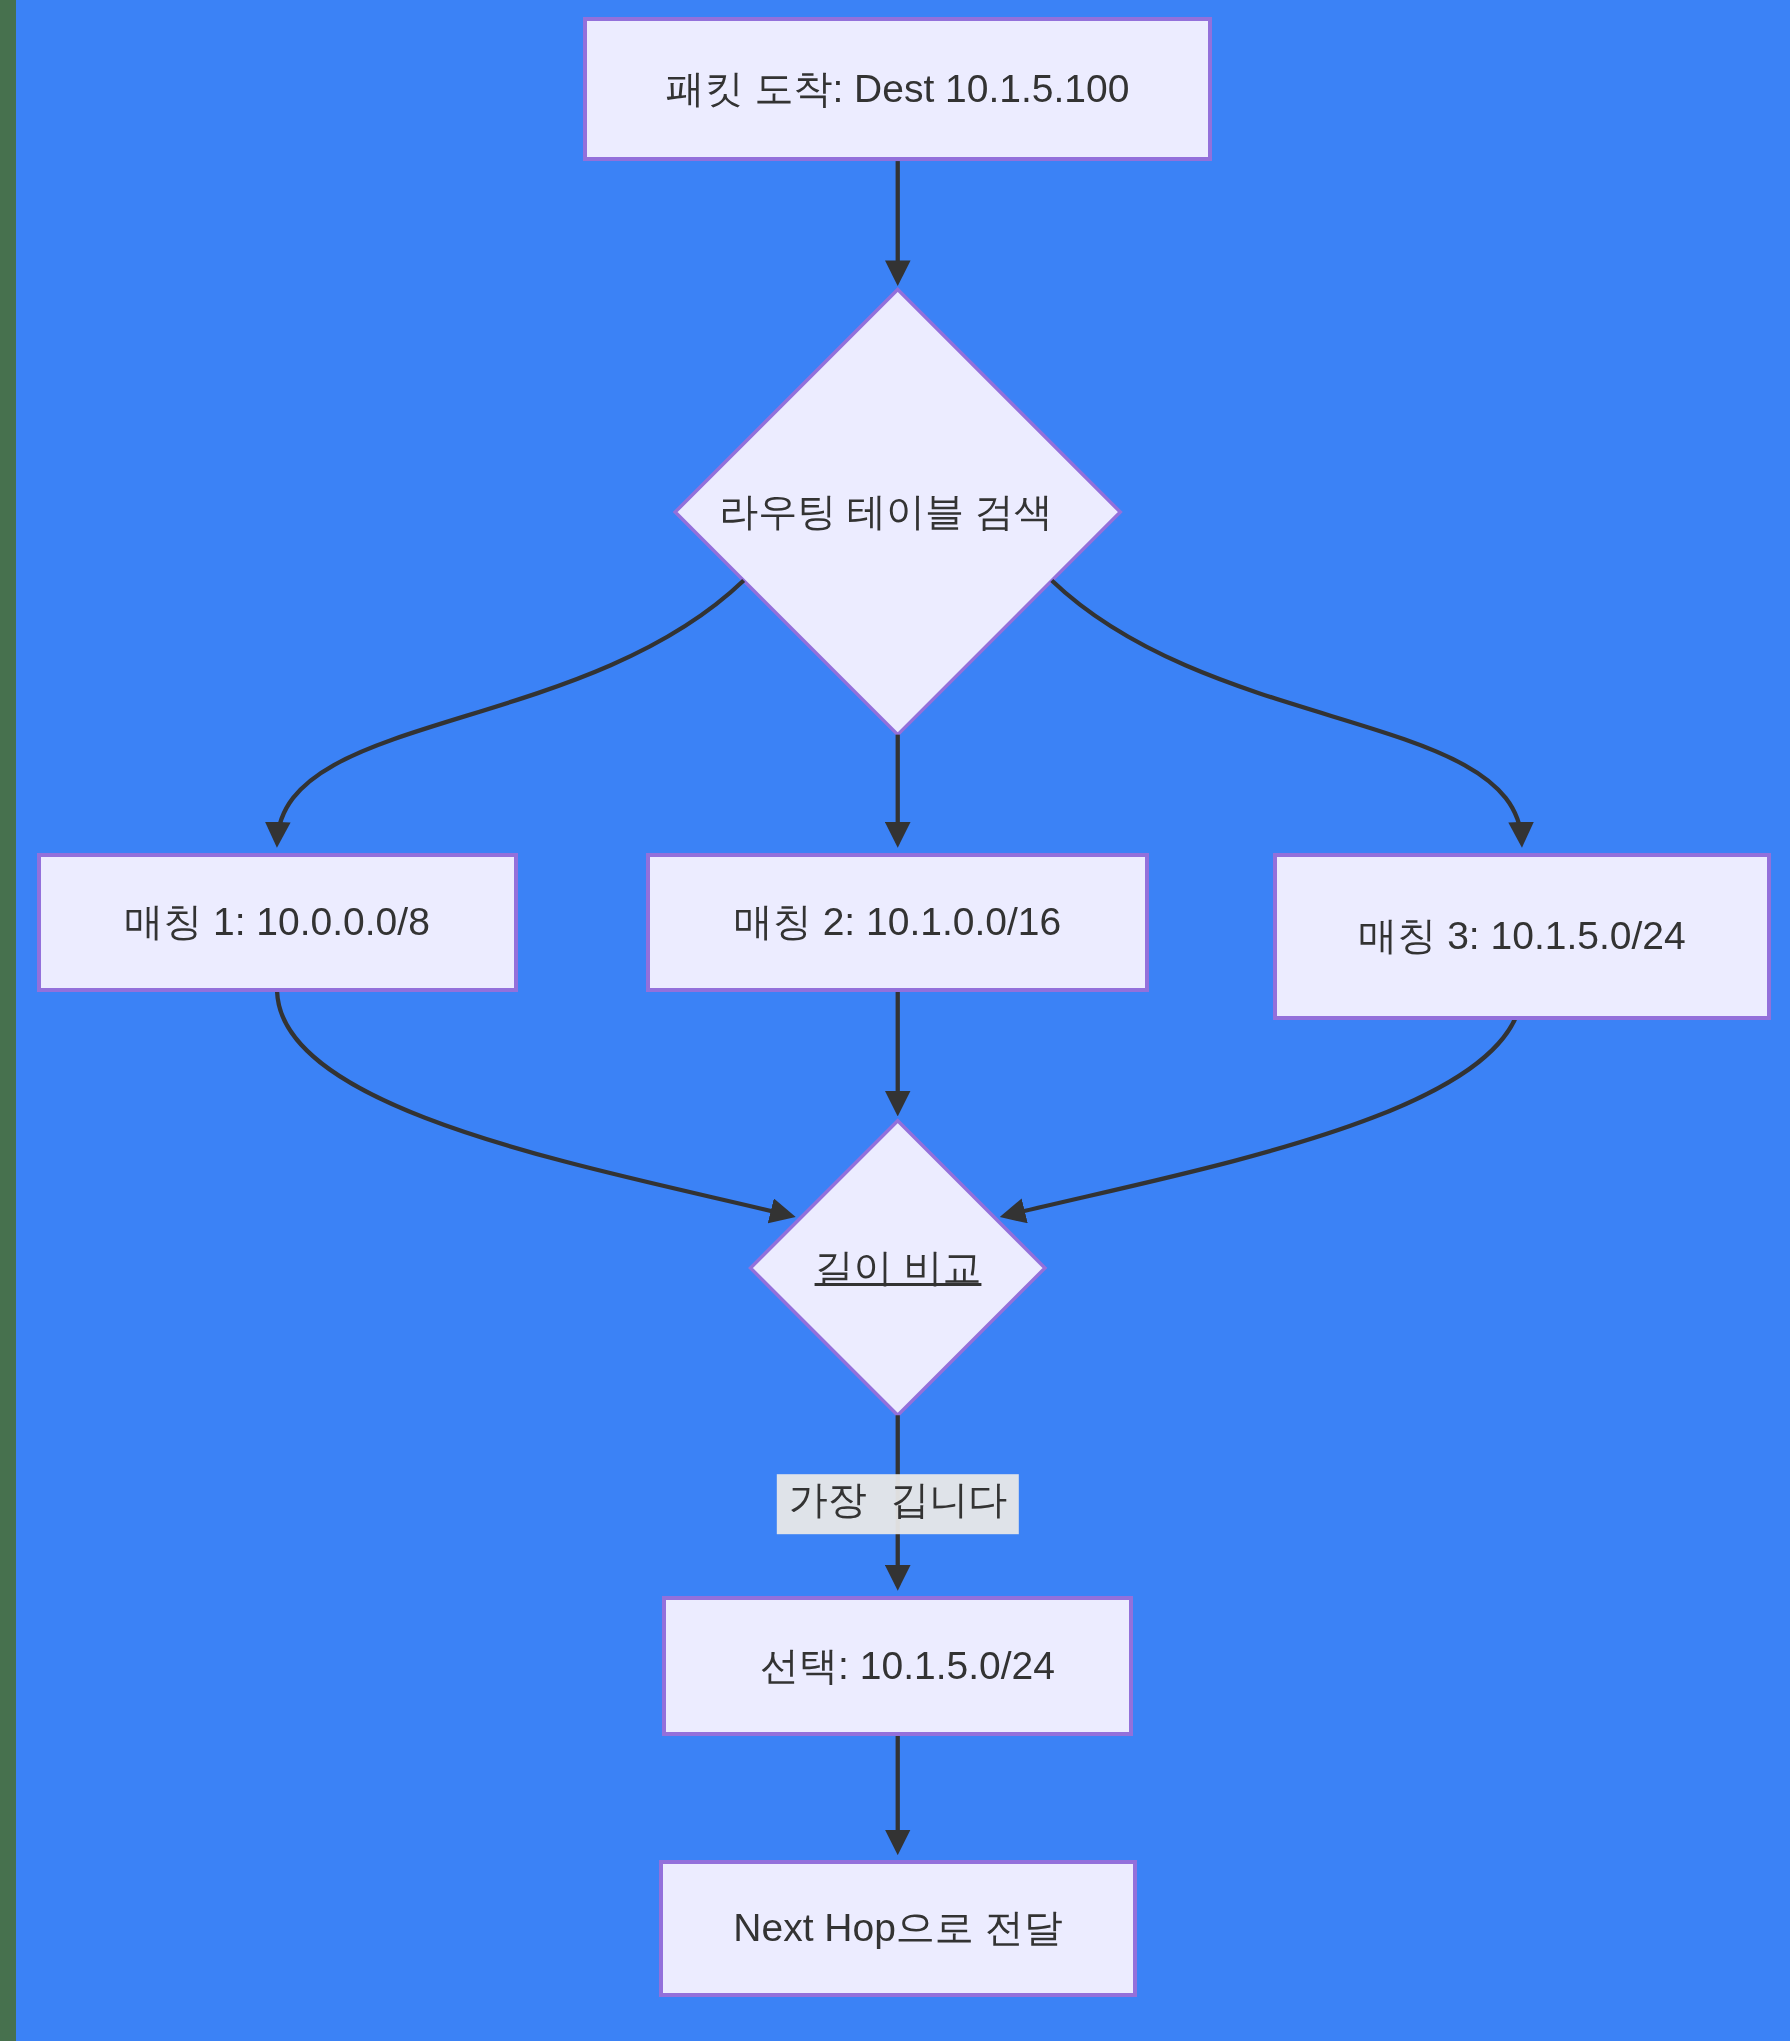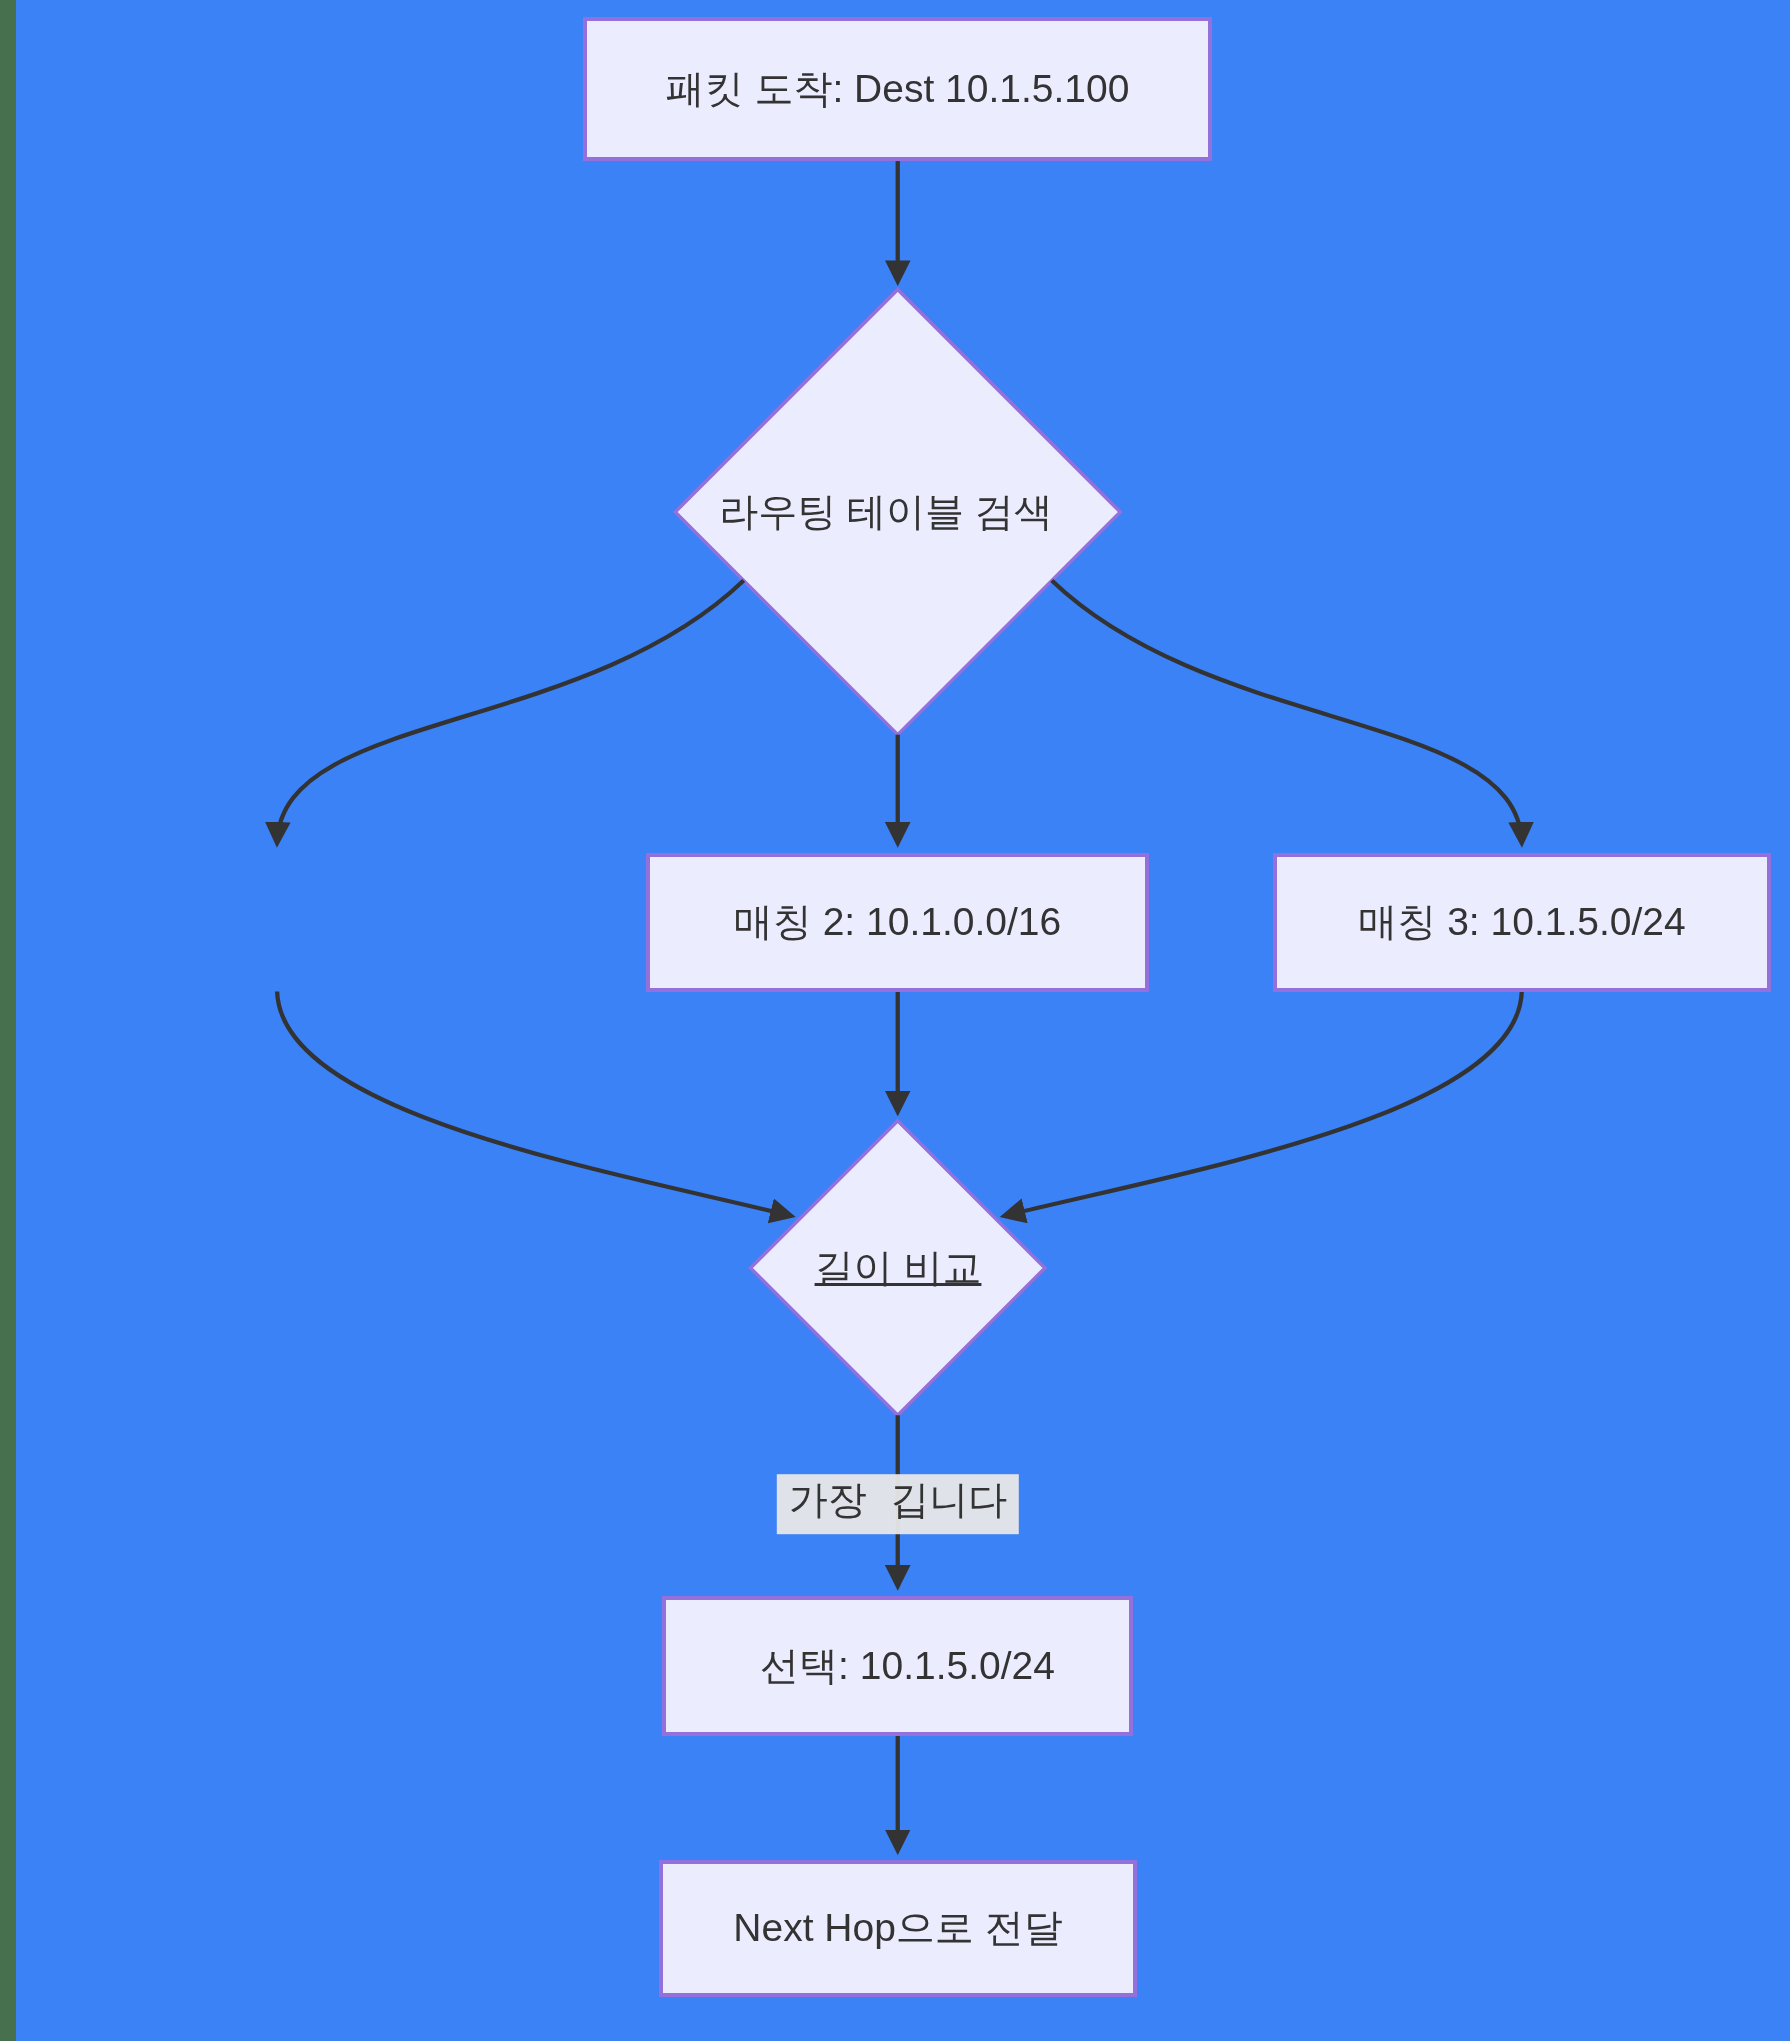--- a/index.html
+++ b/index.html
@@ -84,26 +84,29 @@
     <path class="edge" d="M1030,1158 L1030,1298" marker-end="url(#arrow)"></path>
     <path class="edge" d="M1759,1158 C1754,1300 1380,1365 1155,1420" marker-end="url(#arrow)"></path>
     <path class="edge" d="M1030,1653 L1030,1852" marker-end="url(#arrow)"></path>
     <path class="edge" d="M1030,2027 L1030,2161" marker-end="url(#arrow)"></path>
   </svg>
 
   <div class="node" style="left:567px; top:17px; width:629px; height:144px;">
     <span>패킷 도착: Dest 10.1.5.100</span>
   </div>
 
+  <div class="node" style="left:20.5px; top:853px; width:481px; height:139px;">
+    <span>매칭 1: 10.0.0.0/8</span>
+  </div>
 
   <div class="node" style="left:630px; top:853px; width:503px; height:139px;">
     <span>매칭 2: 10.1.0.0/16</span>
   </div>
 
-  <div class="node" style="left:1257px; top:853px; width:498px; height:139px;">
+  <div class="node" style="left:1257px; top:853px; width:498px; height:167px;">
     <span>매칭 3: 10.1.5.0/24</span>
   </div>
 
   <div class="node" style="left:646px; top:1596px; width:471px; height:140px;padding-left:20px;">
     <span>선택: 10.1.5.0/24</span>
   </div>
 
   <div class="node" style="left:643px; top:1860px; width:478px; height:137px;">
     <span>Next Hop으로 전달</span>
   </div>

